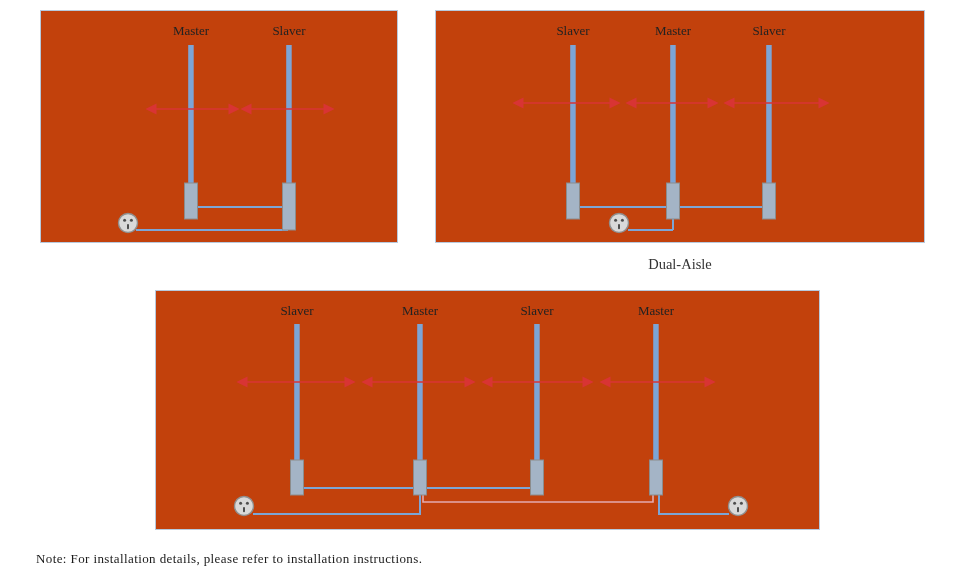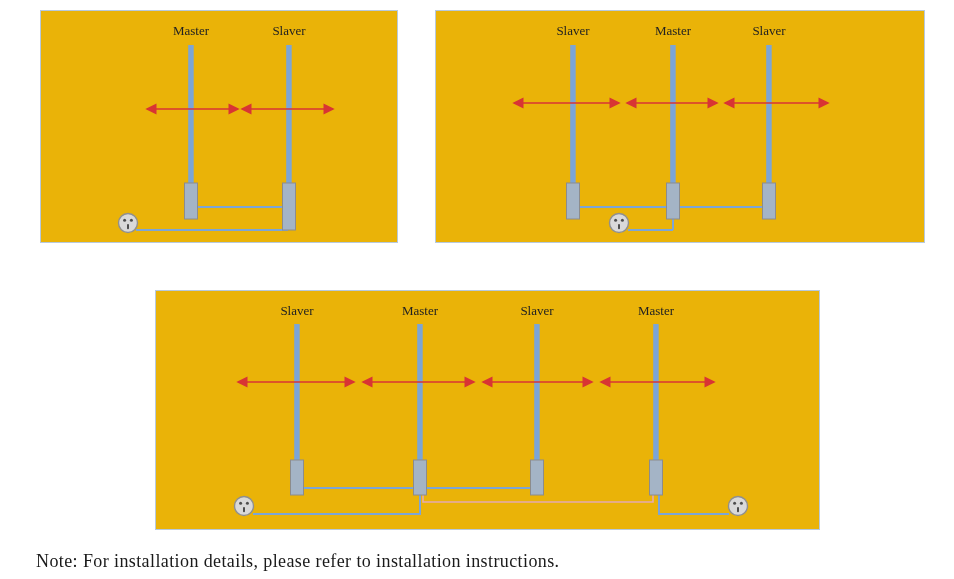--- a/index.html
+++ b/index.html
@@ -1,23 +1,23 @@
 <!DOCTYPE html>
 <html><head>
 <meta charset="utf-8">
 <style>
   html,body{margin:0;padding:0;background:#ffffff;}
   .canvas{position:relative;width:954px;height:579px;background:#ffffff;overflow:hidden;
           font-family:"Liberation Serif", serif;}
-  .panel{position:absolute;background:#eab308;border:1px solid #B7C9DD;box-sizing:border-box;}
+  .panel{position:absolute;background:#c2410c;border:1px solid #B7C9DD;box-sizing:border-box;}
   .panel svg{position:absolute;left:0;top:0;}
   .pole-label{position:absolute;top:12px;transform:translateX(-50%);
               font-size:13px;color:#222;white-space:nowrap;}
   .caption{position:absolute;text-align:center;font-size:14.5px;color:#333;}
-  .note{position:absolute;left:36px;top:551px;font-size:18px;color:#1a1a1a;letter-spacing:0.4px;font-family:Liberation Serif, serif;}
+  .note{position:absolute;left:36px;top:551px;font-size:13px;color:#1a1a1a;letter-spacing:0.4px;font-family:Liberation Serif, serif;}
   
   .pole{fill:#7CA5D6;}
   .devbox{fill:#A4B4C6;stroke:#8C8C8C;stroke-width:1;}
   .wire{stroke:#7CA5D6;stroke-width:2;fill:none;}
   .pink{stroke:#E4AAB0;stroke-width:1.6;fill:none;}
   .arrow{stroke:#D83434;stroke-width:1.6;fill:none;}
   .arrowhead{fill:#D83434;}
 </style>
 </head>
 <body>
@@ -83,20 +83,21 @@
         <circle r="9.5" fill="#d9d9d9" stroke="#8f8f8f" stroke-width="1.4"></circle>
         <circle cx="-3.4" cy="-2.8" r="1.5" fill="#4d4d4d"></circle>
         <circle cx="3.4" cy="-2.8" r="1.5" fill="#4d4d4d"></circle>
         <rect x="-1" y="1" width="2" height="5.2" rx="0.9" fill="#4d4d4d"></rect>
       </g>
     </svg>
     <div class="pole-label" style="left:137px">Slaver</div>
     <div class="pole-label" style="left:237px">Master</div>
     <div class="pole-label" style="left:333px">Slaver</div>
   </section>
+  <div class="caption" style="left:435px;top:256px;width:490px">Dual-Aisle</div>
 
   <section class="panel" style="left:155px;top:290px;width:665px;height:240px">
     <svg width="663" height="238" viewBox="0 0 663 238">
       <defs>
         <marker id="ah3" viewBox="0 0 10 10" refX="8.5" refY="5" markerWidth="7" markerHeight="7" orient="auto-start-reverse">
           <path d="M0,0 L10,5 L0,10 z" class="arrowhead"></path>
         </marker>
       </defs>
 
       <line class="wire" x1="141" y1="197" x2="381" y2="197"></line>

